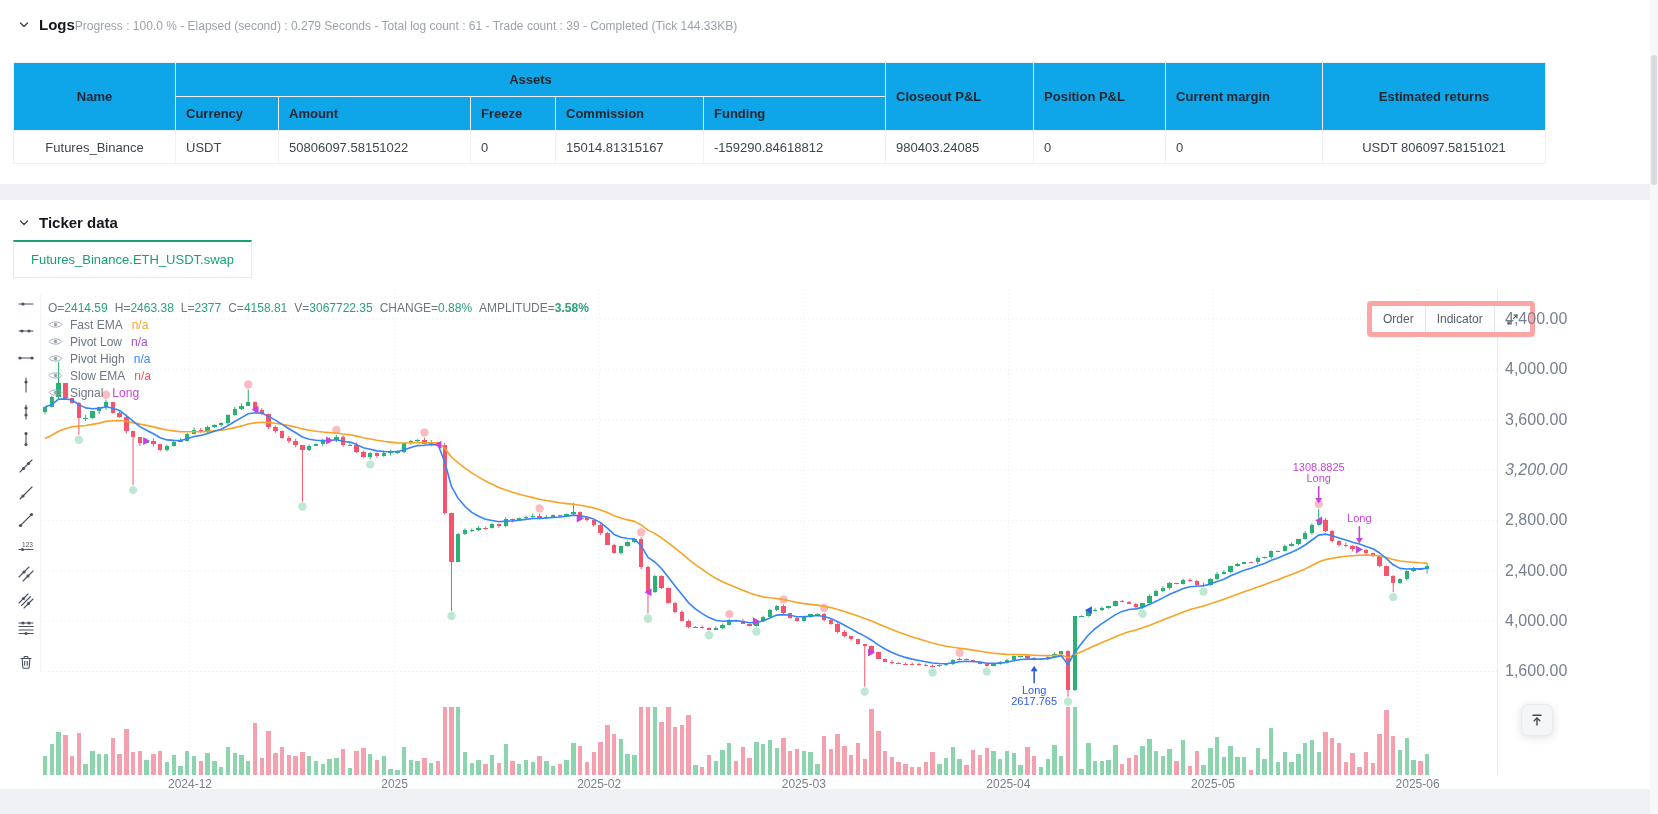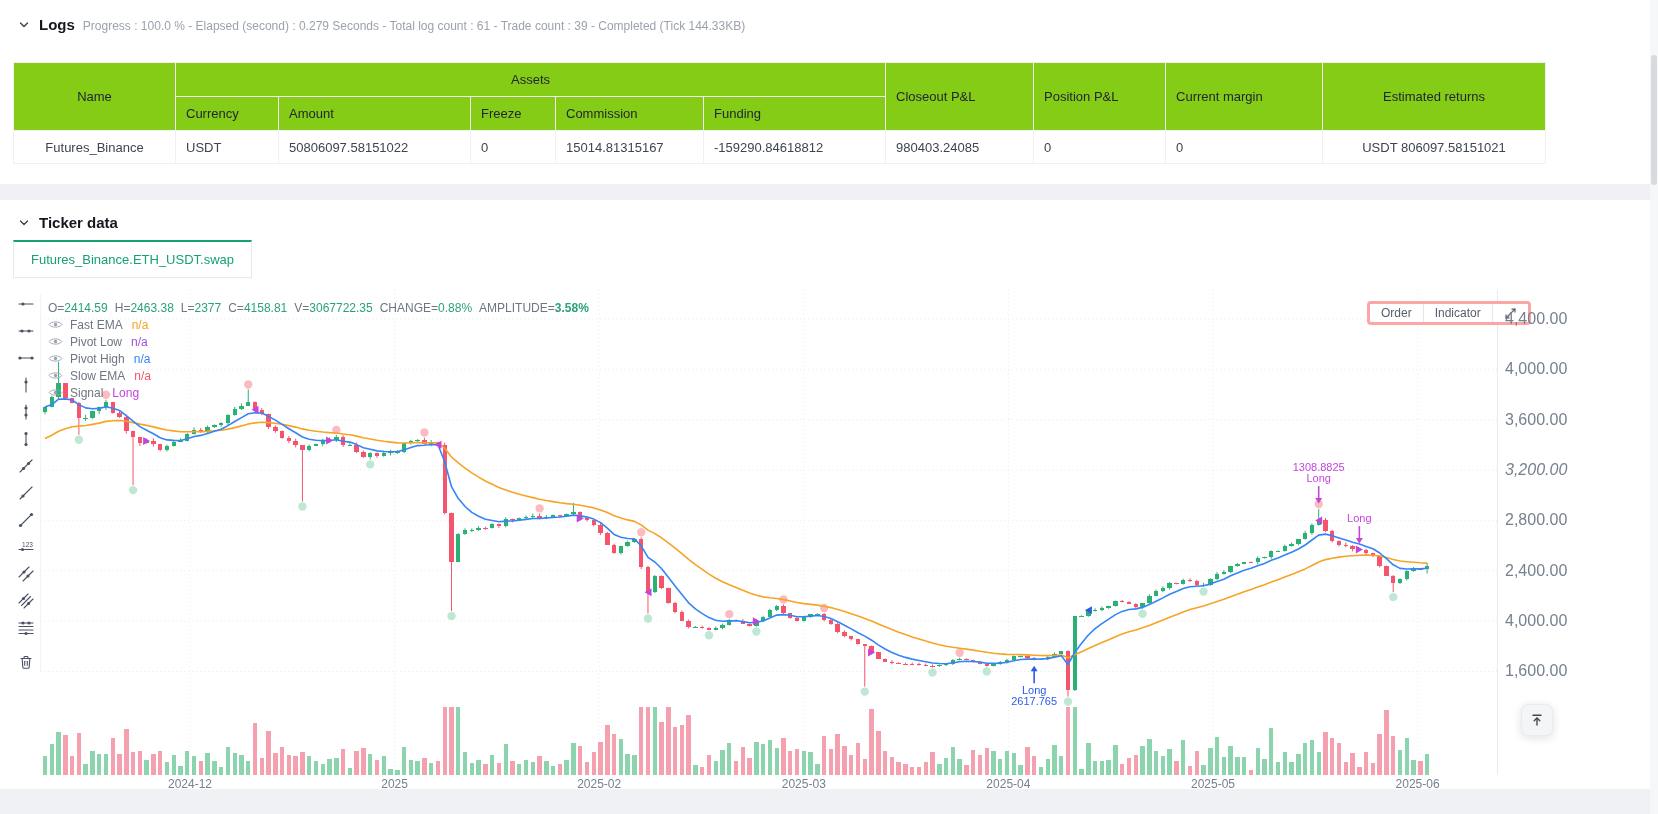--- a/index.html
+++ b/index.html
@@ -4,41 +4,41 @@
 <style>
 *{box-sizing:border-box;margin:0;padding:0}
 html,body{width:1658px;height:814px}
 body{background:#f0f1f4;font-family:"Liberation Sans",sans-serif;position:relative;overflow:hidden}
 .card{position:absolute;left:0;width:1650px;background:#fff}
 #logs-card{top:0;height:184px}
 #ticker-card{top:200px;height:589px}
 .sec-head{position:absolute;left:18px;display:flex;align-items:baseline}
 .chev{position:relative;top:1px;margin-right:9px;cursor:pointer;display:inline-flex}
 .sec-title{font-size:15px;font-weight:700;color:#15181e}
-.sec-sum{font-size:12px;color:#9ba2ae;margin-left:8px}
+.sec-sum{font-size:12px;color:#9ba2ae;margin-left:0}
 table{border-collapse:collapse;table-layout:fixed;position:absolute;left:13px;top:62px;width:1532px;font-size:13px;color:#3e4450}
 th,td{border:1px solid #f0f0f0;height:33px;padding:0 10px;text-align:left;font-weight:400;white-space:nowrap;overflow:hidden}
-thead th{background:#84cc16;font-weight:400;color:#23272f;height:34px}
+thead th{background:#0ea5e9;font-weight:700;color:#23272f;height:34px}
 .c{text-align:center}
 #tab{position:absolute;left:13px;top:40px;height:38px;padding:0 17px;display:flex;align-items:center;background:#fff;border:1px solid #e7e9ee;border-top:2px solid #16a078;color:#16a078;font-size:13px;cursor:pointer}
 #drawbar{position:absolute;left:12px;top:94px;width:29px;display:flex;flex-direction:column;align-items:center;gap:8px;border-right:1px solid #f3f4f6}
 #drawbar .tool{width:20px;height:19px;display:flex;align-items:center;justify-content:center;cursor:pointer}
 #drawbar .tool.delete{margin-top:7px}
 #chartwrap{position:absolute;left:40px;top:90px;width:1510px;height:498px}
 #chartsvg{position:absolute;left:0;top:0}
 #paxis{position:absolute;left:1457px;top:0;height:485px;border-left:1px solid #e8eaee}
 .ylab{position:absolute;left:1465px;font-size:16px;color:#76808f;line-height:14px}
 .xlab{position:absolute;top:487px;width:90px;margin-left:-45px;text-align:center;font-size:12px;color:#76808f}
 #legend{position:absolute;left:8px;top:9px;font-size:12px}
 .lrow{height:17px;display:flex;align-items:center;white-space:nowrap}
 .lbl{color:#6e7682}
 .pair{margin-right:7px}
 .lrow .eye{margin-right:7px;display:inline-flex;cursor:pointer}
 .iname{color:#6e7682;margin-right:9px}
-#cbtns{position:absolute;left:1327px;top:11px;display:flex;align-items:stretch;border:3px solid #fca5a5;border-radius:4px;background:#fff;height:24px}
+#cbtns{position:absolute;left:1327px;top:11px;display:flex;align-items:stretch;border:5px solid #fca5a5;border-radius:4px;background:#fff;height:36px}
 #cbtns .seg{display:flex;align-items:center;padding:0 11px;font-size:12px;color:#555e6b;cursor:pointer}
 #cbtns .seg+.seg{border-left:1px solid #e3e6ea}
 #toTop{position:absolute;left:1481px;top:414px;width:32px;height:32px;border-radius:7px;background:#f4f5f7;border:1px solid #e9ebef;box-shadow:0 2px 8px rgba(30,40,60,.14);display:flex;align-items:center;justify-content:center;cursor:pointer}
 #pagebar{position:absolute;right:0;top:0;width:8px;height:814px;background:#f6f7f8}
 #pagebar .thumb{position:absolute;left:1px;top:55px;width:6px;height:130px;border-radius:3px;background:#d7dade}
 </style>
 </head>
 <body>
 
 <div class="card" id="logs-card">

